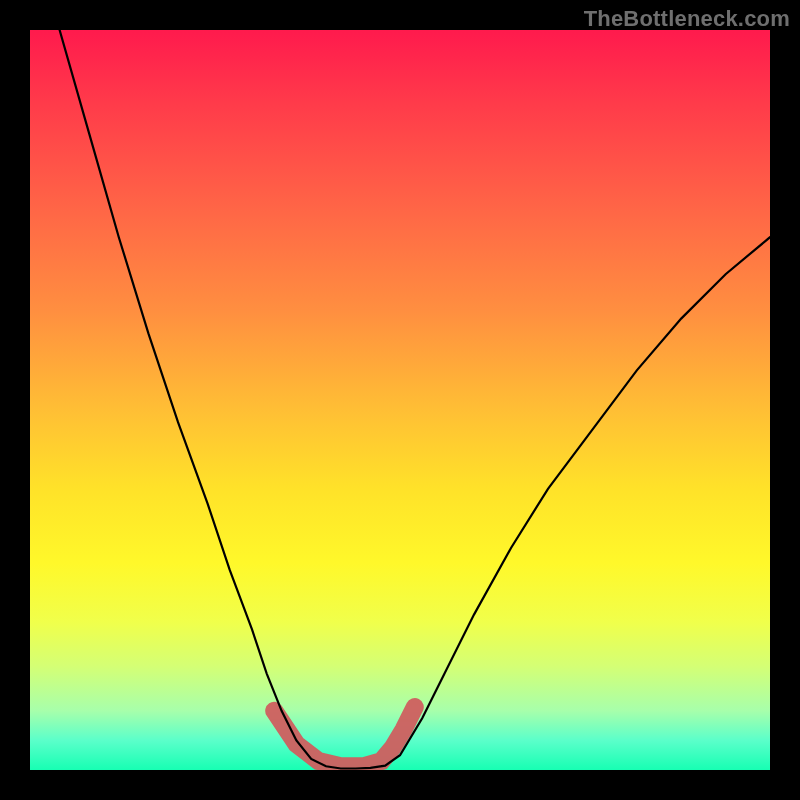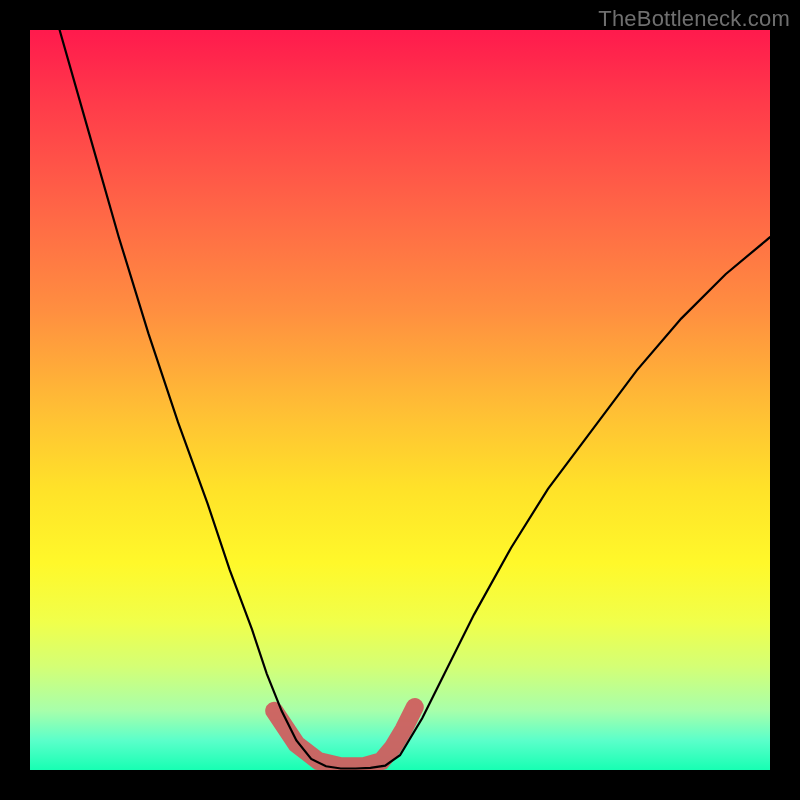--- a/index.html
+++ b/index.html
@@ -62,21 +62,21 @@
     stroke: #cf5f5f;
     stroke-width: 18;
     stroke-linecap: round;
     opacity: 0.95;
   }
   .watermark {
     position: absolute;
     top: 6px;
     right: 10px;
     font-size: 22px;
-    font-weight: 400;
+    font-weight: 700;
     color: #6f6f6f;
     letter-spacing: 0.2px;
     user-select: none;
   }
 </style>
 </head>
 <body>
 
 <div class="stage">
   <div class="watermark">TheBottleneck.com</div>

